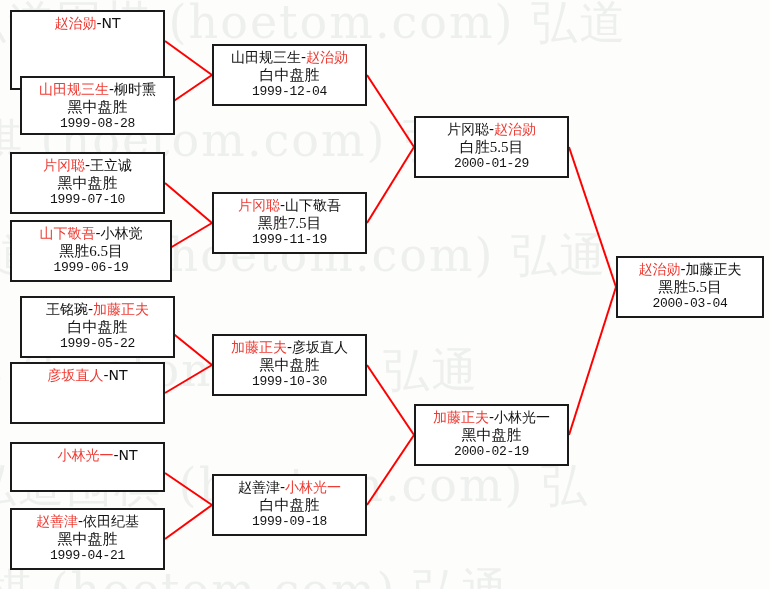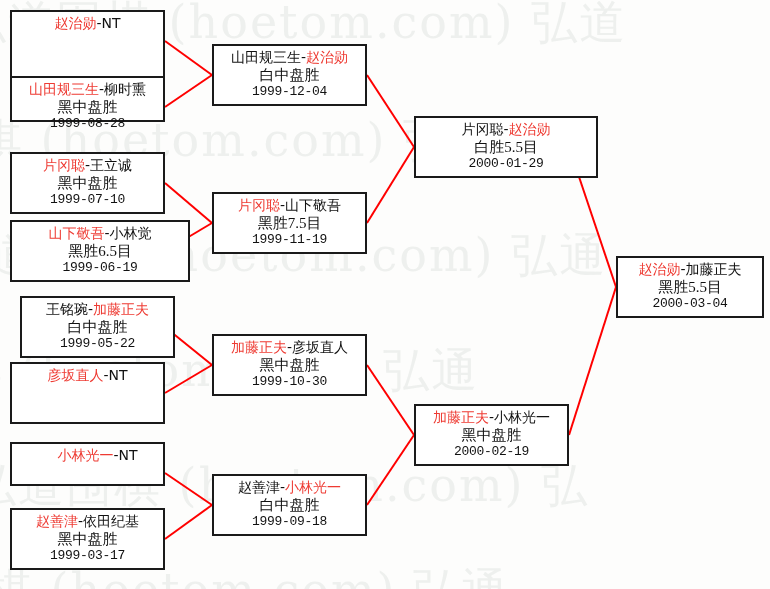--- a/index.html
+++ b/index.html
@@ -93,50 +93,50 @@
       <line x1="367" y1="365" x2="414" y2="435" stroke="#ff0000" stroke-width="2"></line>
       <line x1="367" y1="505" x2="414" y2="435" stroke="#ff0000" stroke-width="2"></line>
       <line x1="569" y1="147" x2="616" y2="287" stroke="#ff0000" stroke-width="2"></line>
       <line x1="569" y1="435" x2="616" y2="287" stroke="#ff0000" stroke-width="2"></line>
     </svg>
 
   <div id="nodes">
       <div class="node" style="left: 10px; top: 10px; width: 155px; height: 80px;">
         <span class="ln"><span class="nm win">赵治勋</span><span class="nm sep">-</span><span class="nm ">NT</span></span>
       </div>
-      <div class="node" style="left: 10px; top: 76px; width: 155px; height: 46px;">
+      <div class="node" style="left: 20px; top: 76px; width: 155px; height: 59px;">
         <span class="ln"><span class="nm win">山田规三生</span><span class="nm sep">-</span><span class="nm ">柳时熏</span></span>
         <span class="ln">黑中盘胜</span>
         <span class="ln date">1999-08-28</span>
       </div>
       <div class="node" style="left: 10px; top: 152px; width: 155px; height: 62px;">
         <span class="ln"><span class="nm win">片冈聪</span><span class="nm sep">-</span><span class="nm ">王立诚</span></span>
         <span class="ln">黑中盘胜</span>
         <span class="ln date">1999-07-10</span>
       </div>
-      <div class="node" style="left: 10px; top: 220px; width: 180px; height: 62px;">
+      <div class="node" style="left: 10px; top: 220px; width: 162px; height: 62px;">
         <span class="ln"><span class="nm win">山下敬吾</span><span class="nm sep">-</span><span class="nm ">小林觉</span></span>
         <span class="ln">黑胜6.5目</span>
         <span class="ln date">1999-06-19</span>
       </div>
       <div class="node" style="left: 20px; top: 296px; width: 155px; height: 62px;">
         <span class="ln"><span class="nm ">王铭琬</span><span class="nm sep">-</span><span class="nm win">加藤正夫</span></span>
         <span class="ln">白中盘胜</span>
         <span class="ln date">1999-05-22</span>
       </div>
       <div class="node" style="left: 10px; top: 362px; width: 155px; height: 62px;">
         <span class="ln"><span class="nm win">彦坂直人</span><span class="nm sep">-</span><span class="nm ">NT</span></span>
       </div>
-      <div class="node" style="left: 10px; top: 442px; width: 155px; height: 44px; padding-left: 20px;">
+      <div class="node" style="left: 10px; top: 442px; width: 155px; height: 50px; padding-left: 20px;">
         <span class="ln"><span class="nm win">小林光一</span><span class="nm sep">-</span><span class="nm ">NT</span></span>
       </div>
       <div class="node" style="left: 10px; top: 508px; width: 155px; height: 62px;">
         <span class="ln"><span class="nm win">赵善津</span><span class="nm sep">-</span><span class="nm ">依田纪基</span></span>
         <span class="ln">黑中盘胜</span>
-        <span class="ln date">1999-03-17</span>
+        <span class="ln date">1999-04-21</span>
       </div>
       <div class="node" style="left: 212px; top: 44px; width: 155px; height: 62px;">
         <span class="ln"><span class="nm ">山田规三生</span><span class="nm sep">-</span><span class="nm win">赵治勋</span></span>
         <span class="ln">白中盘胜</span>
         <span class="ln date">1999-12-04</span>
       </div>
       <div class="node" style="left: 212px; top: 192px; width: 155px; height: 62px;">
         <span class="ln"><span class="nm win">片冈聪</span><span class="nm sep">-</span><span class="nm ">山下敬吾</span></span>
         <span class="ln">黑胜7.5目</span>
         <span class="ln date">1999-11-19</span>
@@ -144,21 +144,21 @@
       <div class="node" style="left: 212px; top: 334px; width: 155px; height: 62px;">
         <span class="ln"><span class="nm win">加藤正夫</span><span class="nm sep">-</span><span class="nm ">彦坂直人</span></span>
         <span class="ln">黑中盘胜</span>
         <span class="ln date">1999-10-30</span>
       </div>
       <div class="node" style="left: 212px; top: 474px; width: 155px; height: 62px;">
         <span class="ln"><span class="nm ">赵善津</span><span class="nm sep">-</span><span class="nm win">小林光一</span></span>
         <span class="ln">白中盘胜</span>
         <span class="ln date">1999-09-18</span>
       </div>
-      <div class="node" style="left: 414px; top: 116px; width: 184px; height: 62px;">
+      <div class="node" style="left: 414px; top: 116px; width: 155px; height: 62px;">
         <span class="ln"><span class="nm ">片冈聪</span><span class="nm sep">-</span><span class="nm win">赵治勋</span></span>
         <span class="ln">白胜5.5目</span>
         <span class="ln date">2000-01-29</span>
       </div>
       <div class="node" style="left: 414px; top: 404px; width: 155px; height: 62px;">
         <span class="ln"><span class="nm win">加藤正夫</span><span class="nm sep">-</span><span class="nm ">小林光一</span></span>
         <span class="ln">黑中盘胜</span>
         <span class="ln date">2000-02-19</span>
       </div>
       <div class="node" style="left: 616px; top: 256px; width: 148px; height: 62px;">

